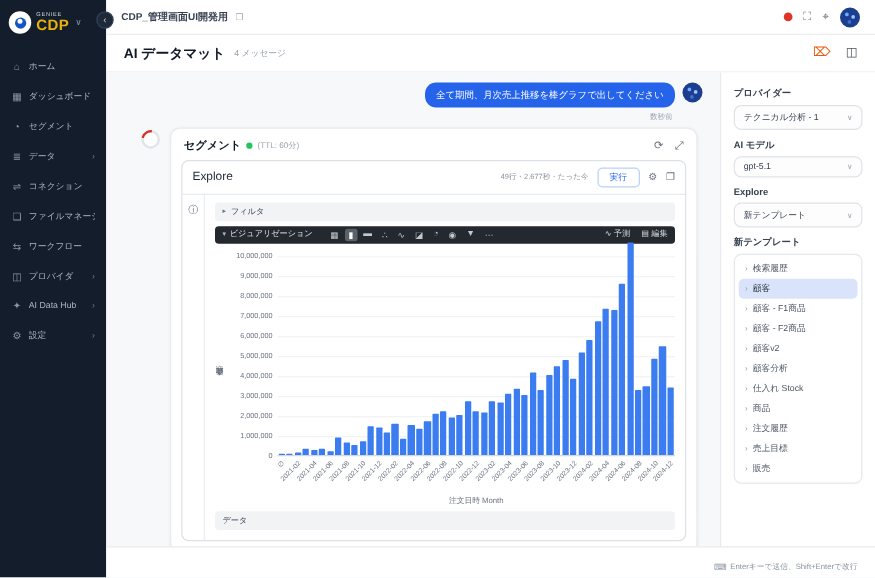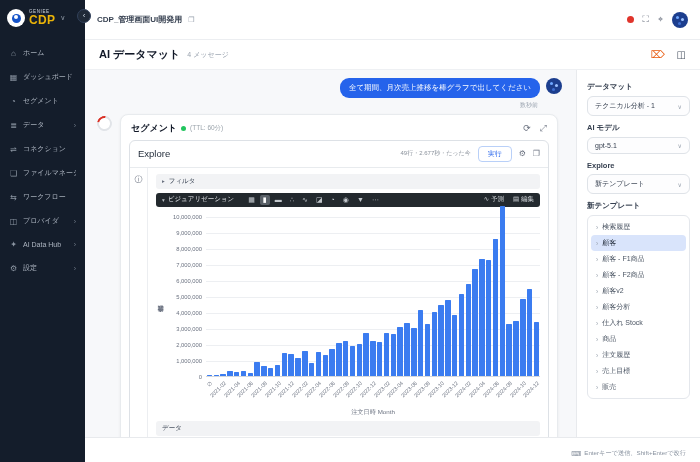--- a/index.html
+++ b/index.html
@@ -19,38 +19,38 @@
   .brand-caret{color:#8c96a3;font-size:7px;margin-left:1px;}
   .nav{display:flex;flex-direction:column;padding:2px 4px;}
   .nav-item{display:flex;align-items:center;gap:5px;padding:7px 5px;border-radius:5px;font-size:7px;color:#aeb6c2;cursor:pointer;}
   .nav-item .nicon{width:9px;font-size:8px;text-align:center;color:#8c96a3;flex-shrink:0;}
   .nav-item .nlabel{flex:1;white-space:nowrap;overflow:hidden;}
   .nav-item .nchev{font-size:7px;color:#707b89;}
   .collapse-btn{position:absolute;left:77px;top:9px;width:14px;height:14px;border-radius:50%;background:#1f2937;border:1px solid #31405a;color:#cbd5e1;font-size:8px;line-height:11px;text-align:center;z-index:40;cursor:pointer;}
 
   
   .main{flex:1;display:flex;flex-direction:column;min-width:0;}
-  .topbar{height:40px;background:#fff;border-bottom:1px solid #eceef1;display:flex;align-items:center;padding:0 12px;gap:6px;flex-shrink:0;}
+  .topbar{height:28px;background:#fff;border-bottom:1px solid #eceef1;display:flex;align-items:center;padding:0 12px;gap:6px;flex-shrink:0;}
   .topbar-title{font-size:8px;font-weight:bold;color:#374151;}
   .topbar-copy{font-size:7px;color:#9aa3af;}
   .topbar-right{margin-left:auto;display:flex;align-items:center;gap:9px;}
   .rec-dot{width:7px;height:7px;border-radius:50%;background:#e0342b;}
   .tb-icon{font-size:9px;color:#6b7280;cursor:pointer;}
   .avatar{width:16px;height:16px;border-radius:50%;background:#1c3e8e;position:relative;overflow:hidden;flex-shrink:0;}
   .avatar::after{content:"";position:absolute;left:4px;top:4px;width:3px;height:3px;border-radius:50%;background:#6ea8ff;box-shadow:5px 2px 0 #9cc2ff,2px 6px 0 #3f6fd1;}
 
   .chat-header{height:30px;background:#fff;border-bottom:1px solid #eef0f3;display:flex;align-items:center;padding:0 14px;gap:7px;flex-shrink:0;}
   .chat-title{font-size:11px;font-weight:bold;color:#111827;}
   .chat-count{font-size:7px;color:#9aa3af;}
   .chat-header-right{margin-left:auto;display:flex;align-items:center;gap:12px;}
   .clear-icon{color:#e8590c;font-size:10px;cursor:pointer;}
   .panel-icon{color:#4b5563;font-size:10px;cursor:pointer;}
 
   .content-row{flex:1;display:flex;min-height:0;}
-  .chat-area{flex:1;background:#f7f8fa;padding:8px 14px 0 12px;min-width:0;overflow:hidden;}
+  .chat-area{flex:1;background:#f7f8fa;padding:8px 14px 0 28px;min-width:0;overflow:hidden;}
 
   
   .msg-user{display:flex;justify-content:flex-end;align-items:flex-start;gap:6px;}
   .bubble{background:#2563eb;color:#fff;font-size:7.5px;padding:5px 9px;border-radius:9px;max-width:270px;line-height:1.3;}
   .msg-time{font-size:6px;color:#9aa3af;text-align:right;margin:3px 24px 4px 0;}
 
   
   .msg-assist{display:flex;align-items:flex-start;gap:8px;}
   .spinner{width:15px;height:15px;border-radius:50%;border:2.5px solid #e1e4e8;border-top-color:#d93025;transform:rotate(-35deg);flex-shrink:0;margin-top:2px;background:#fff;}
   .acard{flex:1;background:#fff;border:1px solid #e8ebee;border-radius:8px;box-shadow:0 1px 3px rgba(16,24,40,.06);min-width:0;margin-right:4px;}
@@ -447,21 +447,21 @@
                     <span>データ</span>
                   </div>
                 </div>
               </div>
             </div>
           </div>
         </div>
       </div>
 
       <aside class="rpanel">
-        <div class="rp-label">データマット</div>
+        <div class="rp-label">プロバイダー</div>
         <div class="rp-select">
           <span>テクニカル分析 - 1</span>
           <span class="caret">∨</span>
         </div>
         <div class="rp-label">AI モデル</div>
         <div class="rp-select">
           <span>gpt-5.1</span>
           <span class="caret">∨</span>
         </div>
         <div class="rp-label">Explore</div>

